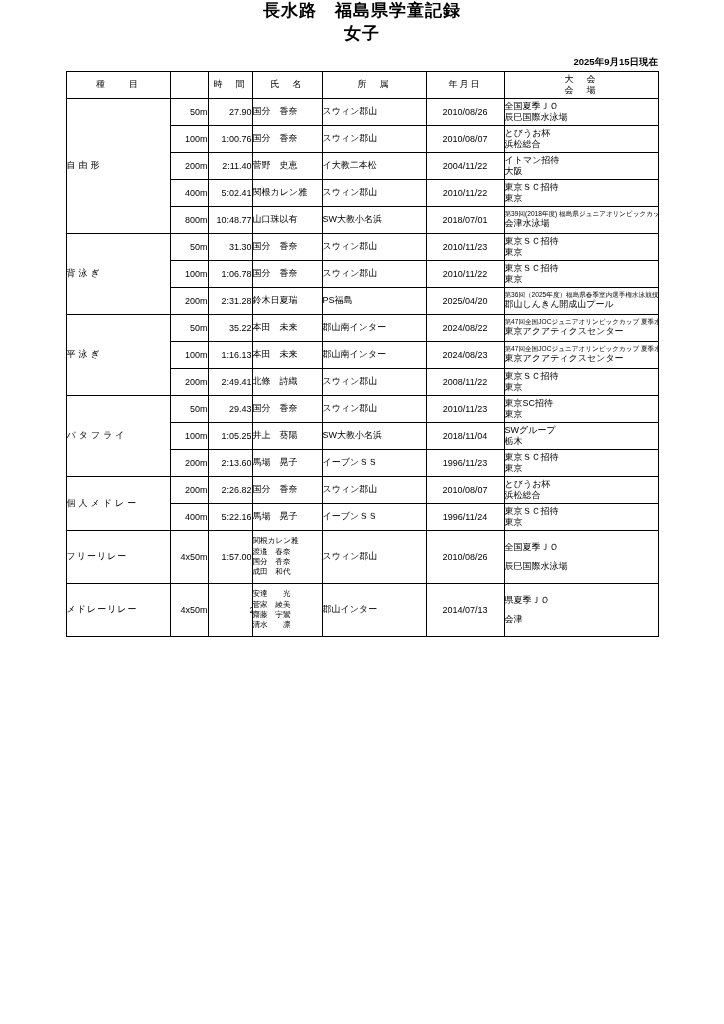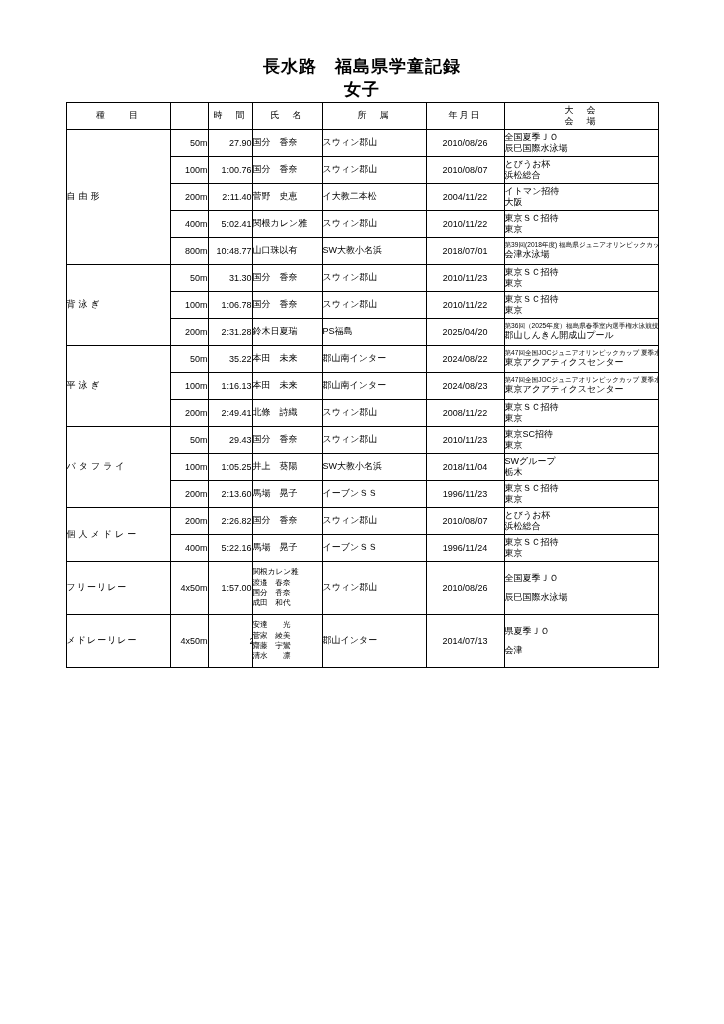--- a/index.html
+++ b/index.html
@@ -10,21 +10,20 @@
     font-family: "Liberation Sans", sans-serif;
     color: #000000;
   }
   .page {
     position: relative;
     width: 724px; height: 1024px;
     box-sizing: border-box;
   }
   .title-block {
     text-align: center;
-    padding-top: 56px;
   }
   .title-main {
     font-size: 17px;
     font-weight: bold;
     letter-spacing: 1px;
     line-height: 1.35;
   }
   .title-sub {
     font-size: 17px;
     font-weight: bold;
@@ -114,20 +113,21 @@
 </head>
 <body>
 
 <div class="page">
 
   <div class="title-block">
     <div class="title-main">長水路　福島県学童記録</div>
     <div class="title-sub">女子</div>
   </div>
 
+  <div class="asof">2025年9月15日現在</div>
 
   <table class="rec">
     <colgroup>
       <col class="col-event">
         <col class="col-dist">
         <col class="col-time">
       <col class="col-name">
         <col class="col-team">
         <col class="col-date">
         <col class="col-meet">

